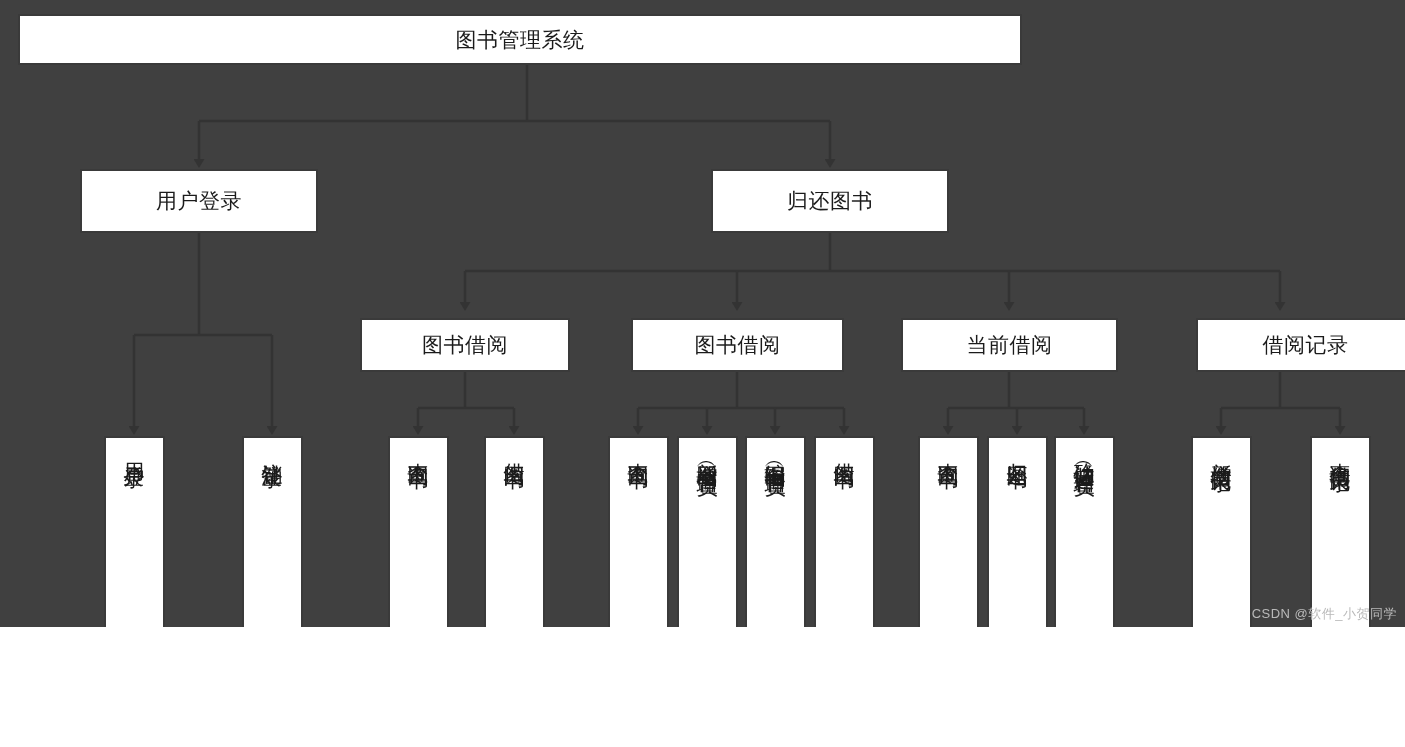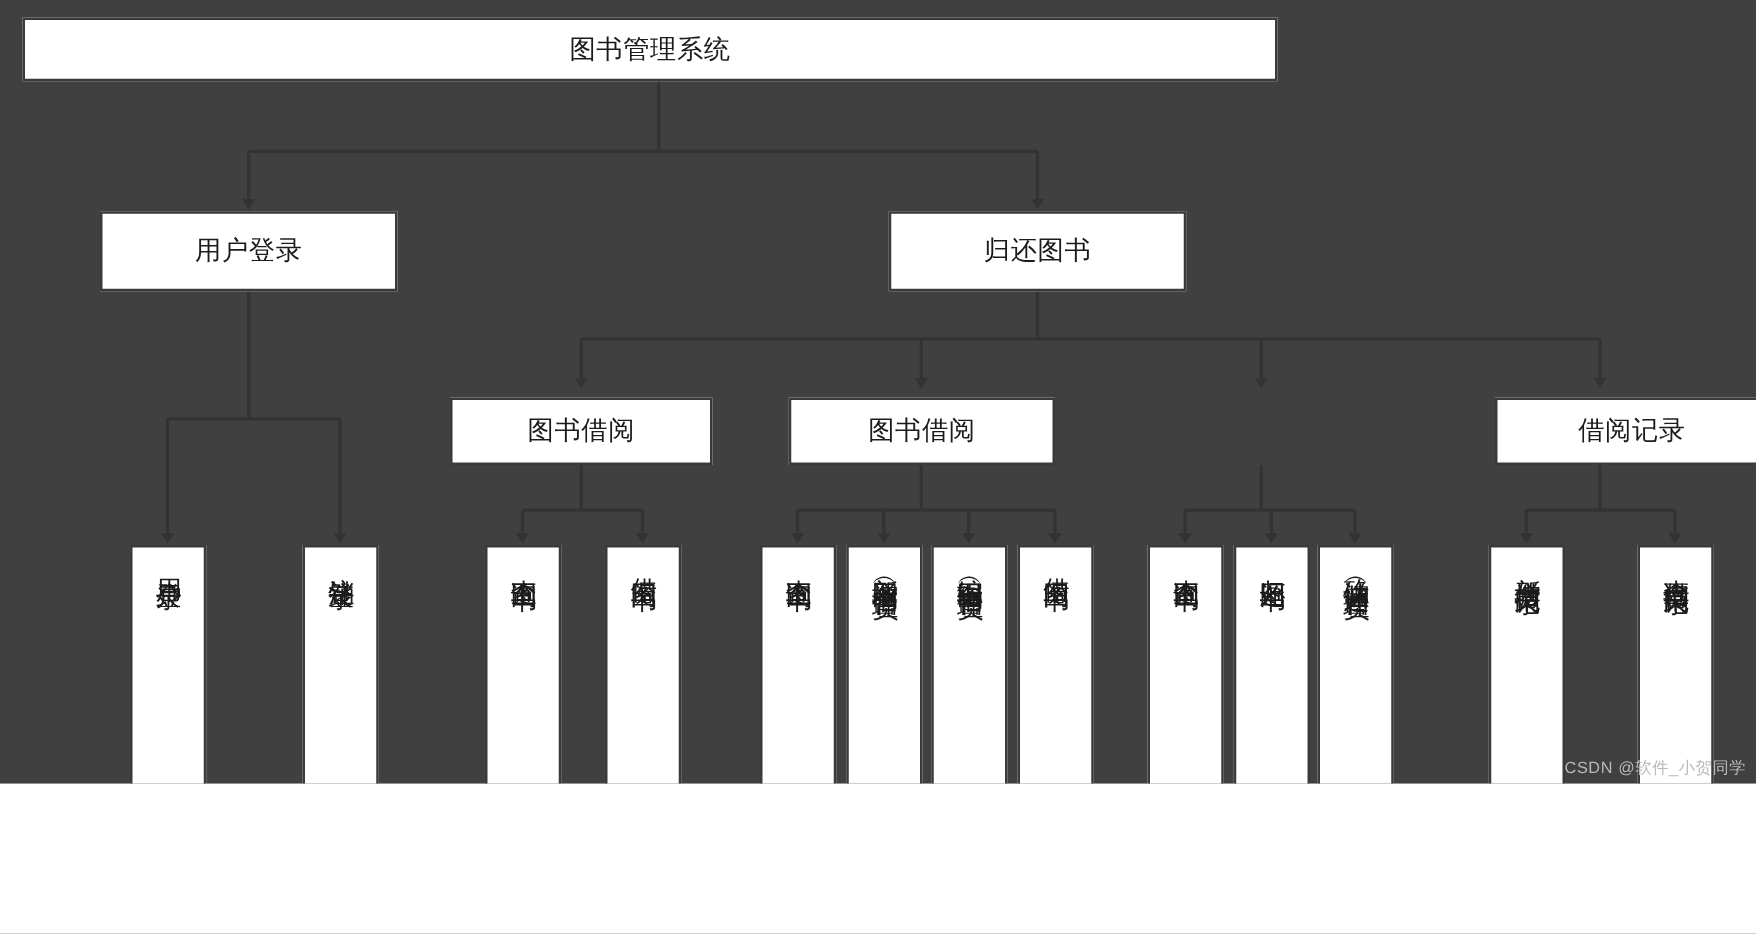--- a/index.html
+++ b/index.html
@@ -133,20 +133,23 @@
   <div class="node horiz" style="left:711px; top:169px; width:238px; height:64px;">
     <span class="node-label">归还图书</span>
   </div>
 
   <div class="node horiz" style="left:360px; top:318px; width:210px; height:54px;">
     <span class="node-label">图书借阅</span>
   </div>
   <div class="node horiz" style="left:631px; top:318px; width:213px; height:54px;">
     <span class="node-label">图书借阅</span>
   </div>
+  <div class="node horiz" style="left:901px; top:318px; width:217px; height:54px;">
+    <span class="node-label">当前借阅</span>
+  </div>
   <div class="node horiz" style="left:1151px; top:318px; width:219px; height:54px;margin-left:45px;">
     <span class="node-label">借阅记录</span>
   </div>
 
   <div class="node vert" style="left:104px; top:436px; width:61px; height:299px;">
     <span class="node-label">用户登录</span>
   </div>
   <div class="node vert" style="left:242px; top:436px; width:61px; height:299px;">
     <span class="node-label">注销登录</span>
   </div>

